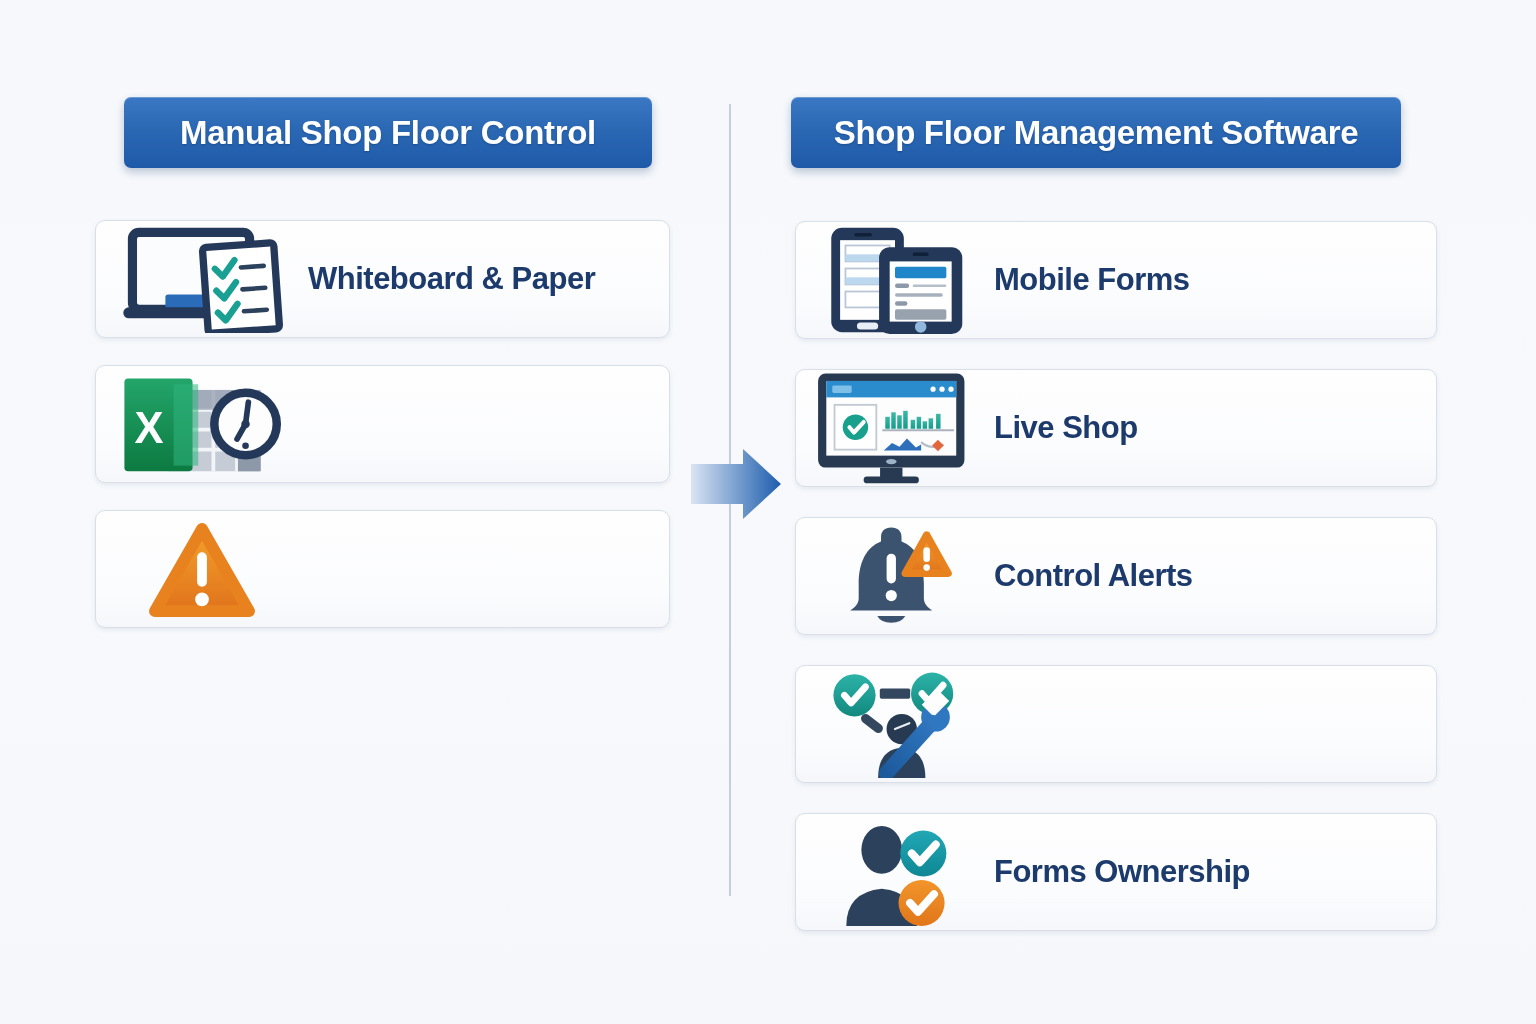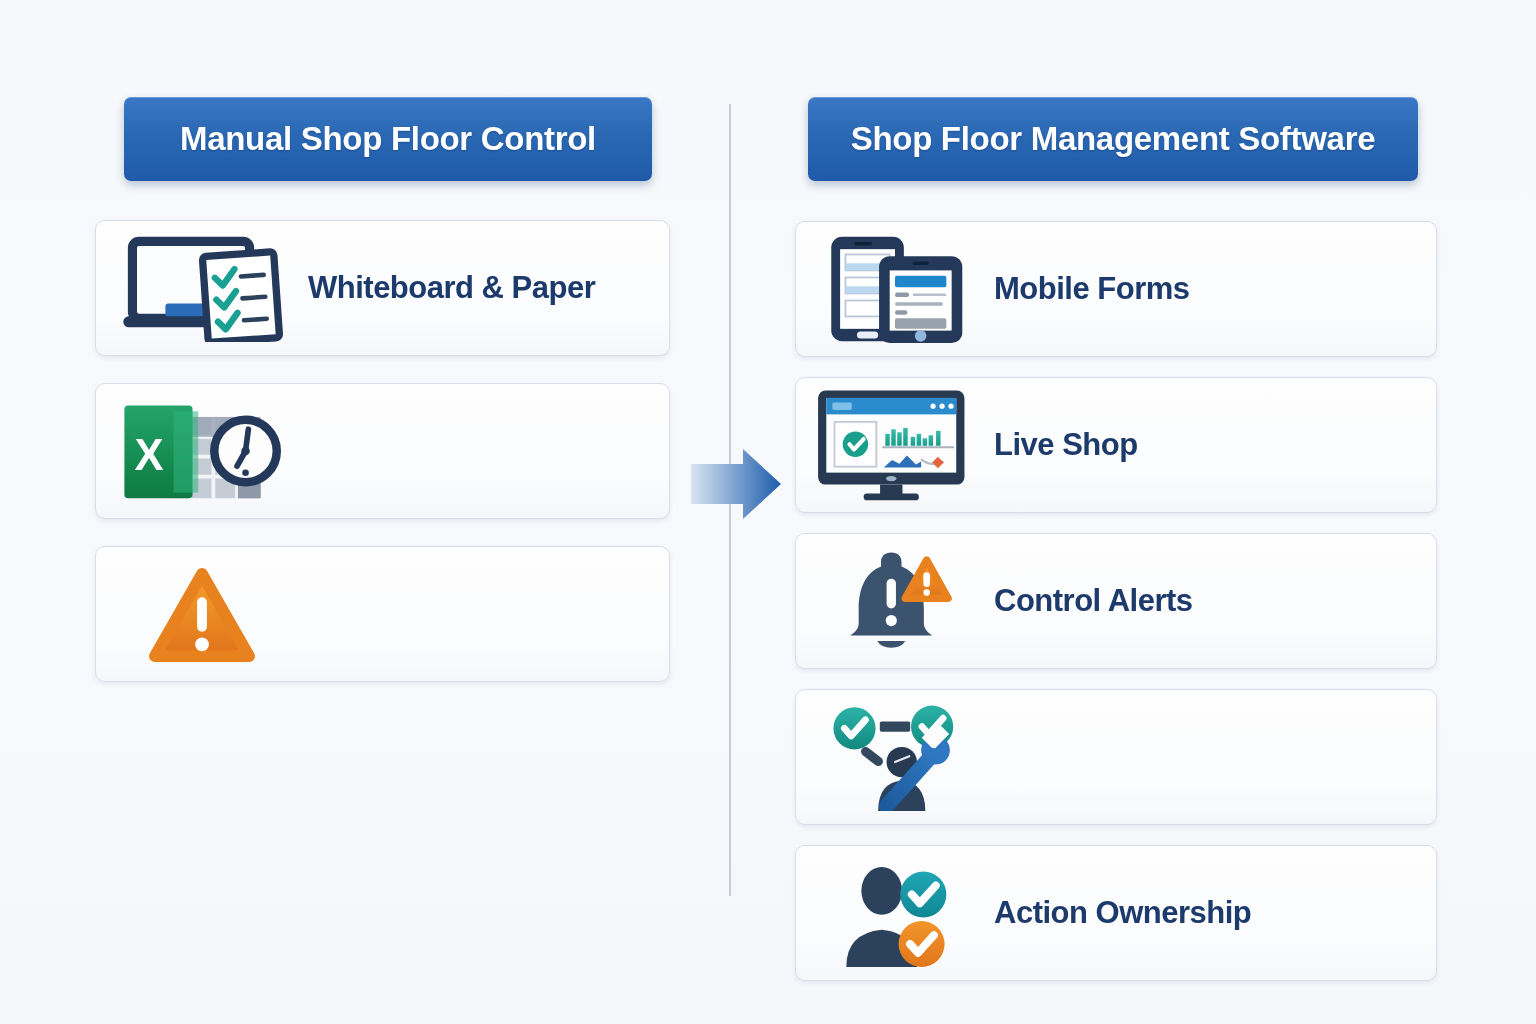--- a/index.html
+++ b/index.html
@@ -4,35 +4,35 @@
 <style>
   * { margin:0; padding:0; box-sizing:border-box; }
   html,body { width:1536px; height:1024px; }
   body {
     position:relative;
     background:linear-gradient(180deg,#f6f8fb 0%,#f7f9fc 60%,#f5f7fa 100%);
     font-family:"Liberation Sans", sans-serif;
     overflow:hidden;
   }
   .banner {
-    position:absolute; height:84px;
+    position:absolute; height:71px;
     background:linear-gradient(180deg,#3a78c5 0%,#2b68b4 45%,#1e5aa8 100%);
     border-radius:7px;
     box-shadow:0 4px 8px rgba(25,60,115,.28), inset 0 1px 0 rgba(255,255,255,.25);
     display:flex; align-items:center; justify-content:center;
     color:#ffffff; font-size:33px; font-weight:bold; letter-spacing:-0.3px;
     text-shadow:0 1px 2px rgba(10,40,90,.35);
   }
   .banner-left { left:124px; top:97px; width:528px; }
-  .banner-right { left:808px; top:97px; width:610px; }
+  .banner-right { left:791px; top:97px; width:610px; }
   .col { position:absolute; display:flex; flex-direction:column; }
   .col-left { left:95px; top:220px; width:575px; gap:27px; }
-  .col-right { left:795px; top:221px; width:642px; gap:20px; }
+  .col-right { left:795px; top:221px; width:642px; gap:30px; }
   .card {
-    height:136px; background:linear-gradient(180deg,#fefefe 0%,#fbfcfe 70%,#f5f7fa 100%);
+    height:118px; background:linear-gradient(180deg,#fefefe 0%,#fbfcfe 70%,#f5f7fa 100%);
     border:1.5px solid #d9dee7; border-radius:10px;
     box-shadow:0 2px 4px rgba(70,90,130,.10);
     display:flex; align-items:center;
   }
   .icon-box { width:212px; display:flex; align-items:center; justify-content:center; flex:0 0 auto; }
   .col-right .icon-box { width:198px; }
   .card-label {
     color:#1c3a6b; font-size:31px; font-weight:bold; letter-spacing:-0.5px;
   }
   .divider { position:absolute; left:729px; top:104px; width:2px; height:792px; background:#c7cedb; }
@@ -272,16 +272,16 @@
           </linearGradient>
         </defs>
         <ellipse cx="52" cy="36" rx="23" ry="27" fill="#2c415c"></ellipse>
         <path d="M12 122 Q12 84 52 80 Q92 84 92 122 Z" fill="#2c415c"></path>
         <circle cx="99" cy="40" r="26" fill="url(#tcgrad)"></circle>
         <path d="M86 40 l9 10 l18 -20" fill="none" stroke="#ffffff" stroke-width="9" stroke-linecap="round" stroke-linejoin="round"></path>
         <circle cx="97" cy="96" r="26" fill="url(#ocgrad)"></circle>
         <path d="M84 96 l9 10 l18 -20" fill="none" stroke="#ffffff" stroke-width="9" stroke-linecap="round" stroke-linejoin="round"></path>
       </svg>
     </div>
-    <div class="card-label">Action Ownership</div>
+    <div class="card-label">Forms Ownership</div>
   </div>
 
 </div>
 
 </body></html>

